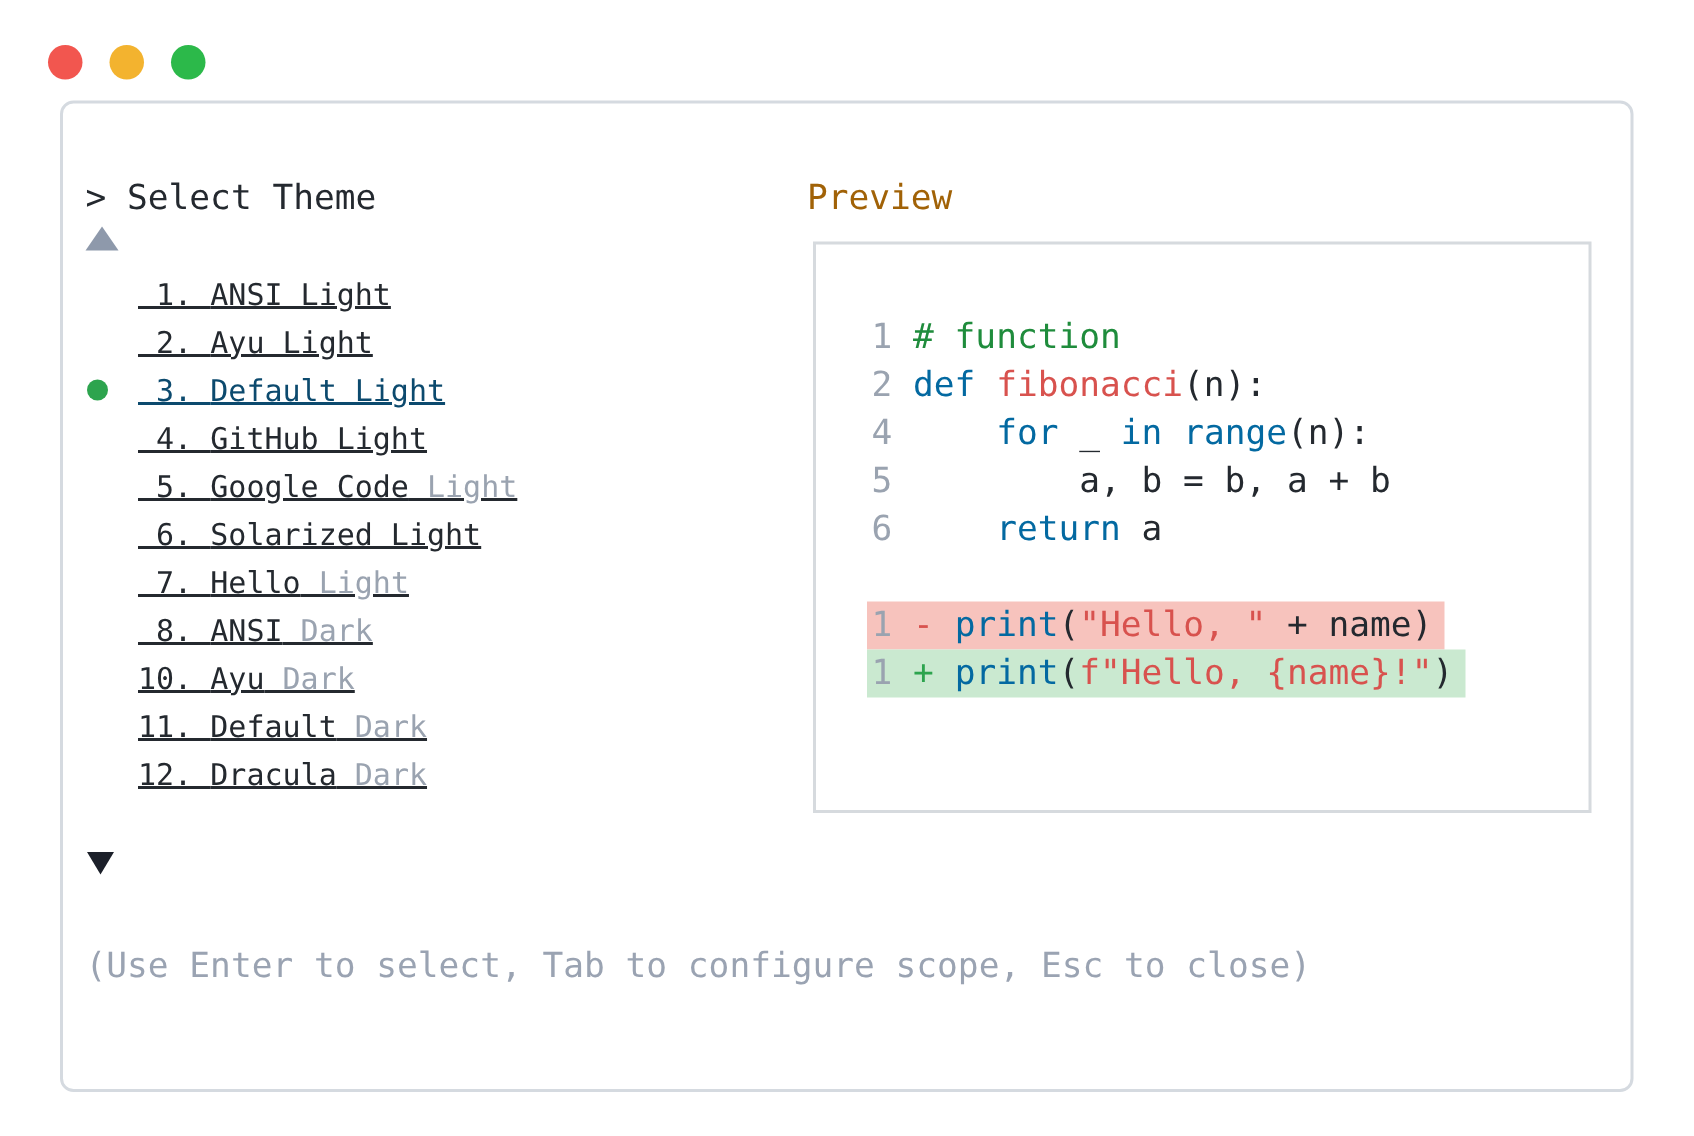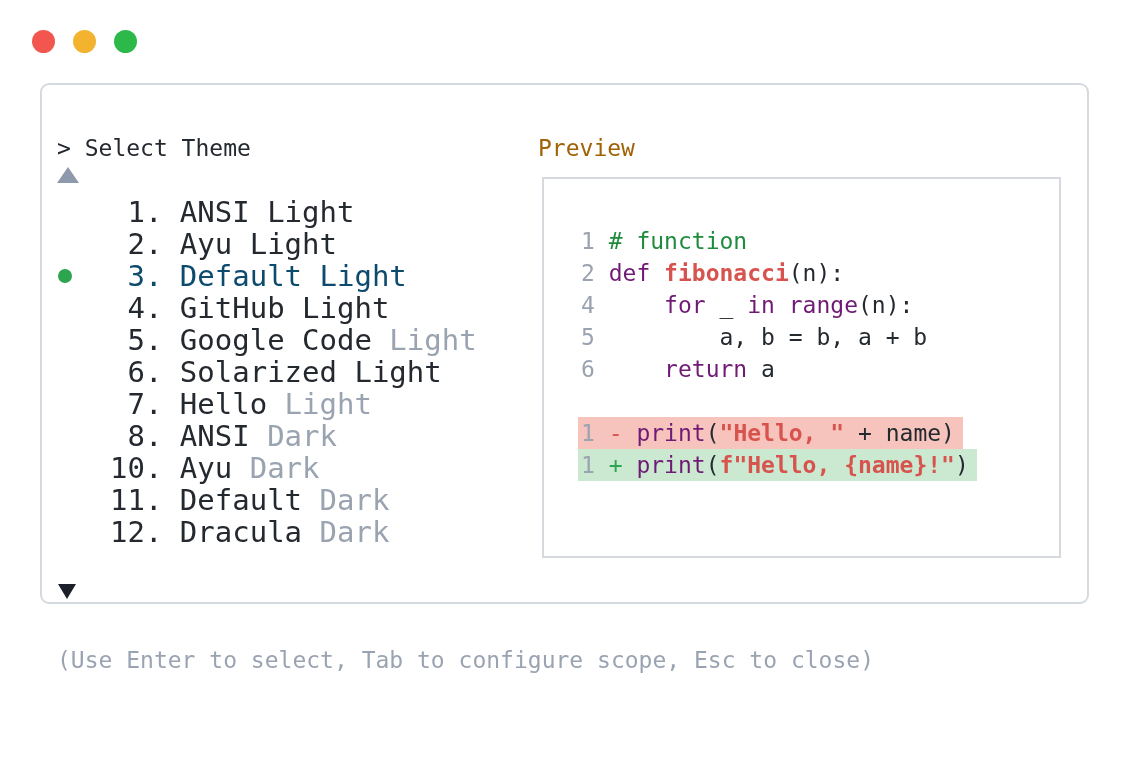--- a/index.html
+++ b/index.html
@@ -6,43 +6,43 @@
   body{
     width:1129px;height:757px;background:#ffffff;overflow:hidden;position:relative;
     font-family:"DejaVu Sans Mono","Liberation Mono",monospace;
     -webkit-font-smoothing:antialiased;
   }
   
   .traffic{position:absolute;left:32px;top:30px;display:flex;gap:18px;}
   .tl{width:23px;height:23px;border-radius:50%;display:inline-block;}
   
   .window{
-    position:absolute;left:40px;top:83px;width:1049px;height:521px;
+    position:absolute;left:40px;top:67px;width:1049px;height:661px;
     background:#ffffff;border:2px solid #d5dae0;border-radius:9px;box-sizing:border-box;
   }
   .prompt{
     position:absolute;left:15px;top:47px;font-size:23px;line-height:32px;
     color:#24292f;white-space:pre;
   }
   .scroll-btn{position:absolute;left:15px;width:24px;height:18px;cursor:pointer;}
   .scroll-up{top:82px;}
   .scroll-down{top:499px;}
   .tri-up{
     width:0;height:0;border-left:11px solid transparent;border-right:11px solid transparent;
     border-bottom:16px solid #8e99ab;display:inline-block;
   }
   .tri-down{
     width:0;height:0;border-left:9px solid transparent;border-right:9px solid transparent;
     border-top:15px solid #1c202a;display:inline-block;margin-left:1px;
   }
   
   .theme-list{position:absolute;left:0;top:111px;width:480px;}
   .row{
-    position:relative;height:32px;line-height:32px;padding-left:68px;
-    font-size:29px;color:#24292f;white-space:pre;cursor:pointer;
+    position:relative;height:32px;line-height:32px;padding-left:50px;
+    font-size:20px;color:#24292f;white-space:pre;cursor:pointer;text-decoration:underline;
   }
   .row .num{color:inherit;}
   .row .sfx{color:#9aa3b0;}
   .row.selected{color:#0c4a6e;}
   .dot{
     position:absolute;left:16px;top:50%;transform:translateY(-50%);
     width:14px;height:14px;border-radius:50%;background:#2da44e;
   }
   
   .hint{
@@ -59,22 +59,22 @@
   }
   .code{padding:46px 0 0 15px;font-size:23px;margin-left:22px;}
   .cline{height:32px;line-height:32px;white-space:pre;}
   .cline.del,.cline.add{
     width:max-content;margin-left:-3px;padding:0 8px 0 3px;
   }
   .cline.del{background:#f7c3bd;}
   .cline.add{background:#cae9d0;}
   .t-ln{color:#9aa3b0;}
   .t-pl{color:#24292f;}
-  .t-kw{color:#701a75;}
-  .t-rd{color:#d8524e;font-weight:bold;}
+  .t-kw{color:#0369a1;}
+  .t-rd{color:#d8524e;}
   .t-cm{color:#1f8c3c;}
   .t-del{color:#d8524e;}
   .t-add{color:#2da44e;}
 </style>
 </head>
 <body>
 
 <div class="traffic">
   <span class="tl" style="background: rgb(242, 86, 79);"></span>
   <span class="tl" style="background: rgb(243, 179, 47);"></span>

